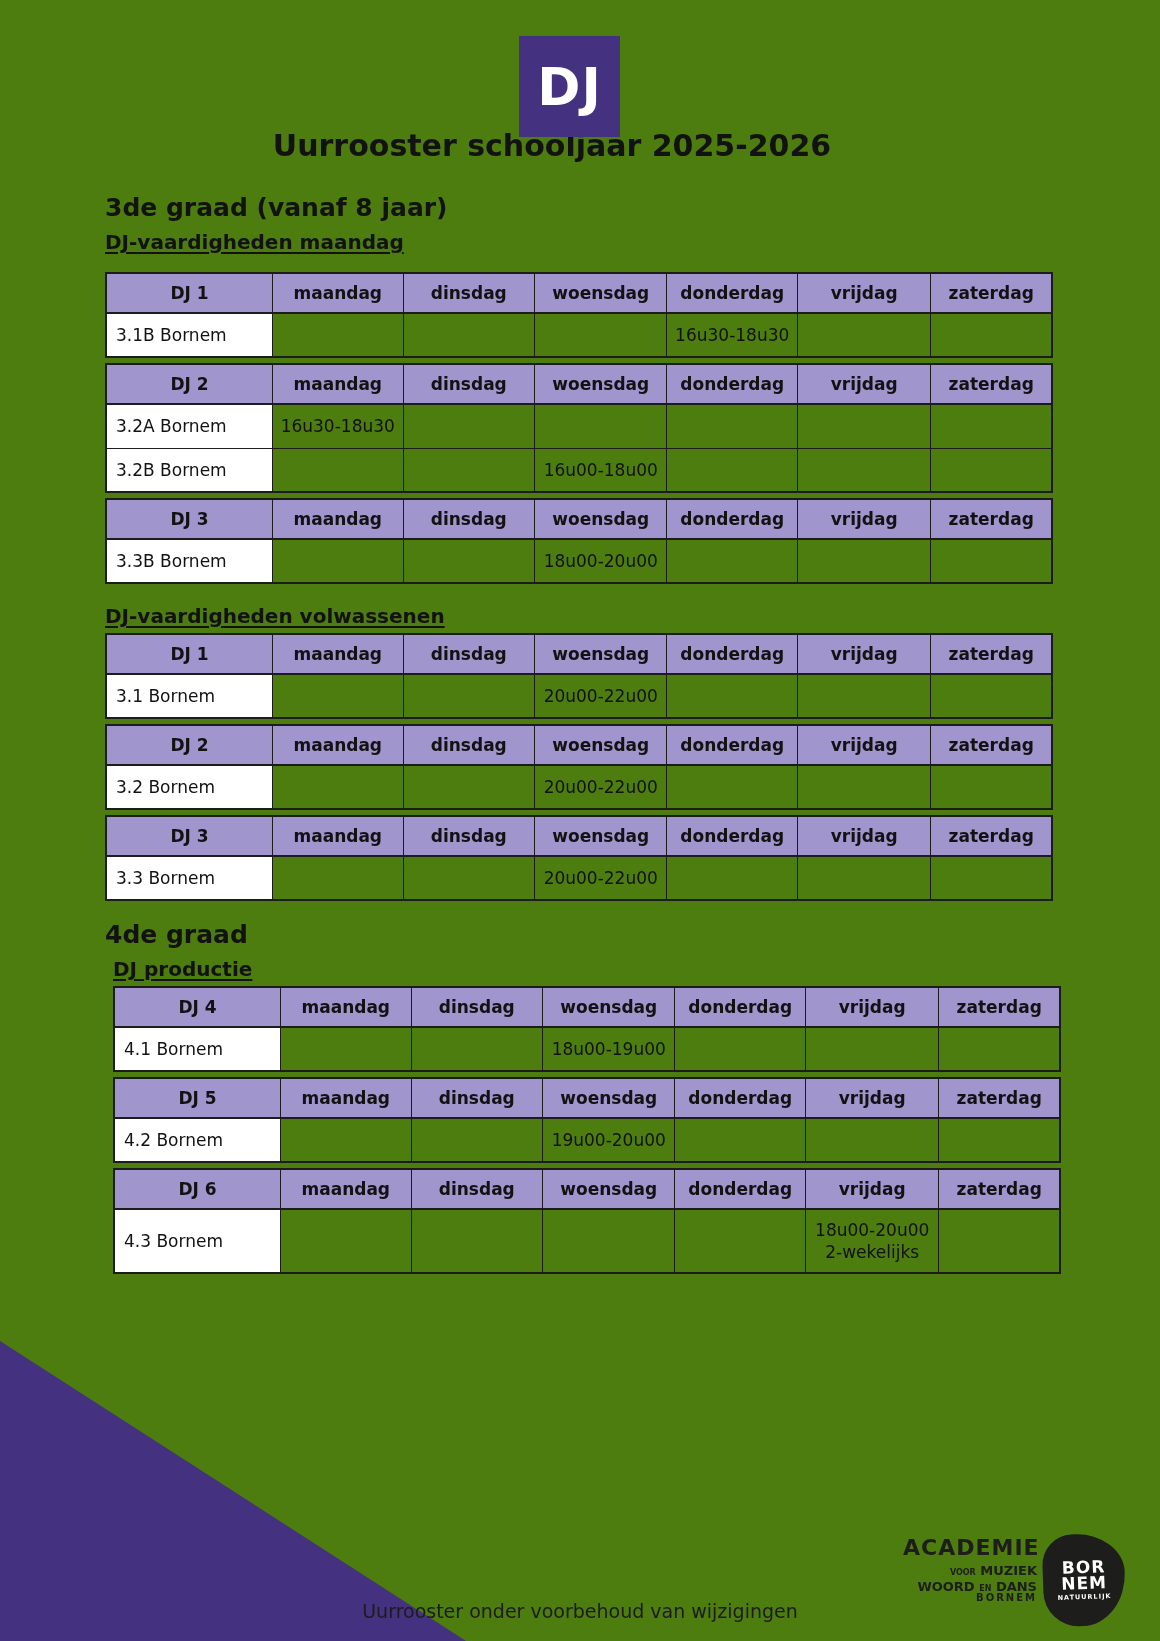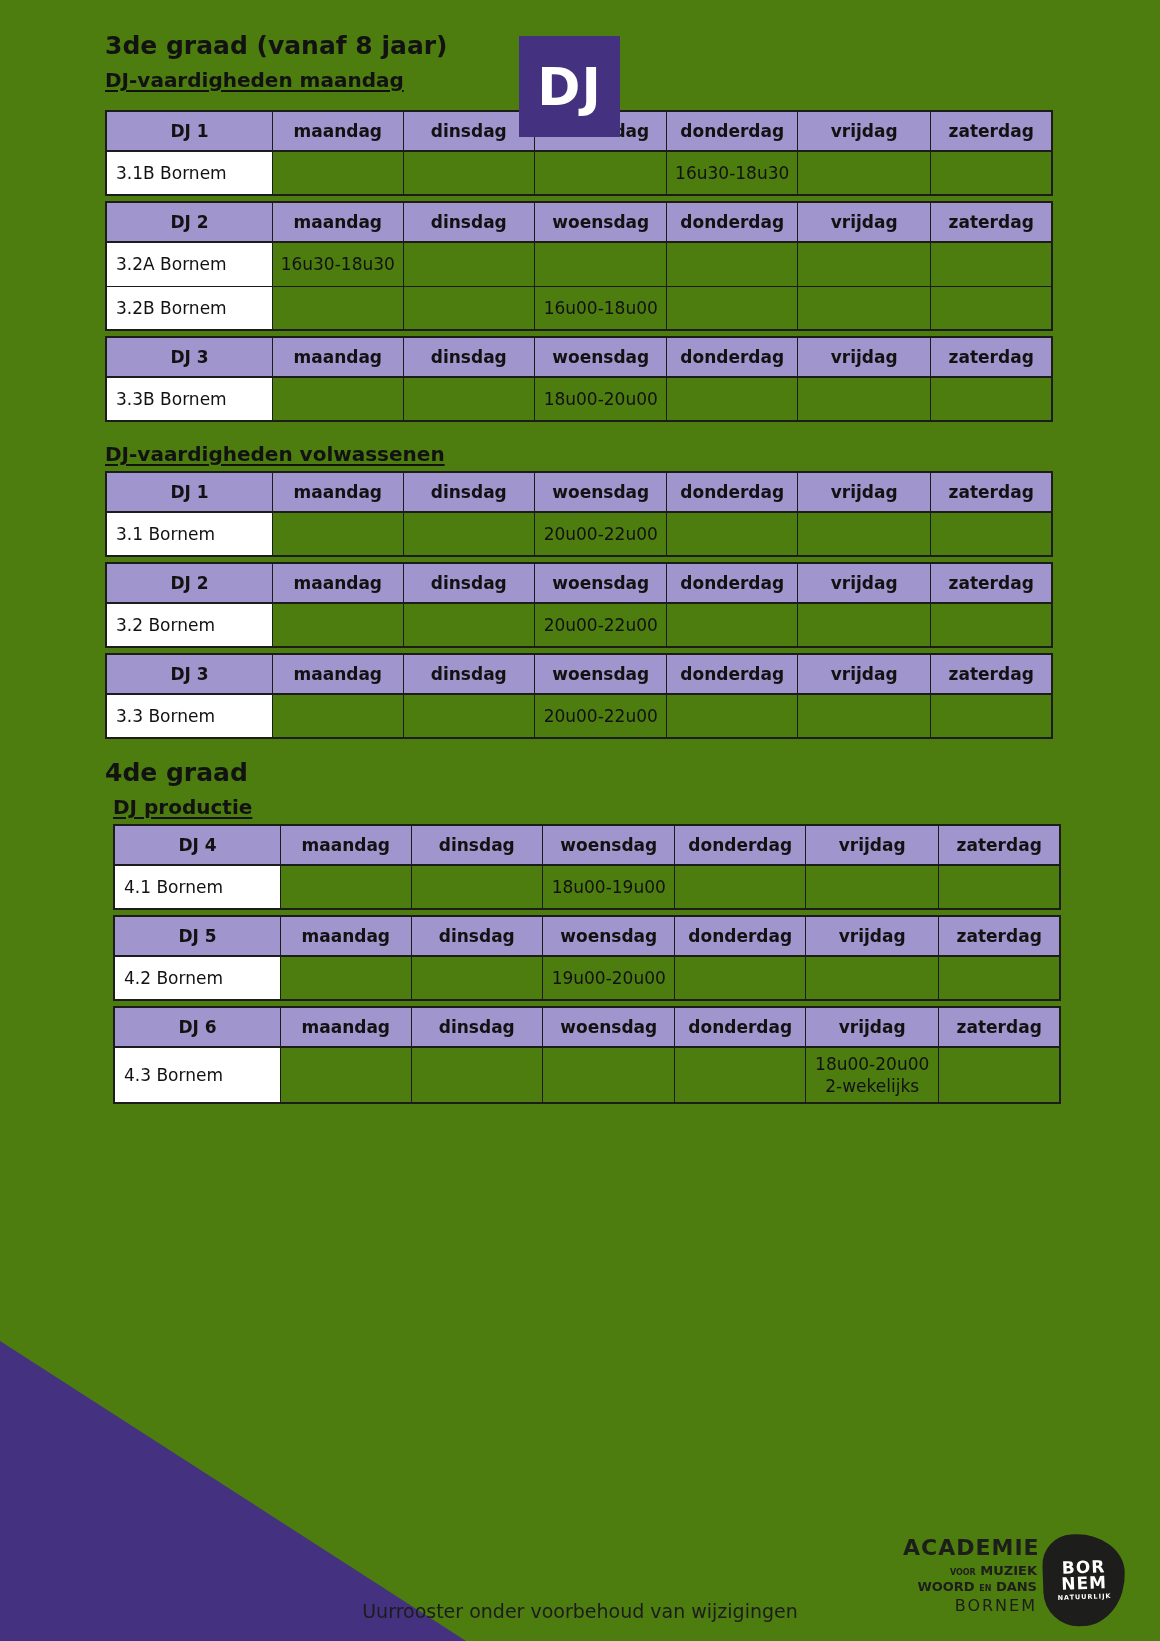--- a/index.html
+++ b/index.html
@@ -81,21 +81,21 @@
     overflow: hidden;
   }
   table.sched thead th {
     background: #a195ce;
     font-weight: bold;
     text-align: center;
     height: 40px;
     border-bottom: 2px solid #1c1c1c;
   }
   table.sched tbody tr { height: 44px; }
-  table.sched tbody tr.tall { height: 56px; }
+  table.sched tbody tr.tall { height: 64px; }
   table.sched tbody th {
     font-weight: normal;
     text-align: left;
     padding-left: 9px;
     background: #ffffff;
   }
   table.sched td.time {
     text-align: center;
     white-space: pre-line;
     line-height: 22px;
@@ -129,21 +129,21 @@
     top: 1537px;
     width: 134px;
     text-align: right;
     color: #1d1d1b;
     line-height: 1;
   }
   .academie-logo .l1 { font-size: 22px; font-weight: bold; letter-spacing: 1px; }
   .academie-logo .l2 { margin-top: 5px; font-size: 13px; font-weight: bold; }
   .academie-logo .l2 .small, .academie-logo .l3 .small { font-size: 8px; font-weight: bold; }
   .academie-logo .l3 { margin-top: 3px; font-size: 13px; font-weight: bold; }
-  .academie-logo .l4 { margin-top: 5px; font-size: 16px; font-weight: normal; letter-spacing: 2px; }
+  .academie-logo .l4 { font-size: 10px; font-weight: bold; letter-spacing: 2px; }
 
   .bornem-logo {
     position: absolute;
     left: 1043px;
     top: 1534px;
     width: 82px;
     height: 92px;
     background: #1d1d1b;
     border-radius: 38% 62% 55% 45% / 35% 45% 60% 40%;
     transform: rotate(-2deg);
@@ -168,20 +168,21 @@
 </style>
 </head>
 <body>
 
 <div class="page">
 
   <div class="dj-badge">
     <span>DJ</span>
   </div>
 
+  <div class="doc-title">Uurrooster schooljaar 2025-2026</div>
 
   <div class="content">
     <div>
         <div class="section-heading first">3de graad (vanaf 8 jaar)</div>
         <div class="sub-heading">DJ-vaardigheden maandag</div>
         <table class="sched first-of-group">
           <colgroup>
             <col style="width: 17.6%;">
             <col style="width: 13.8%;">
             <col style="width: 13.9%;">

